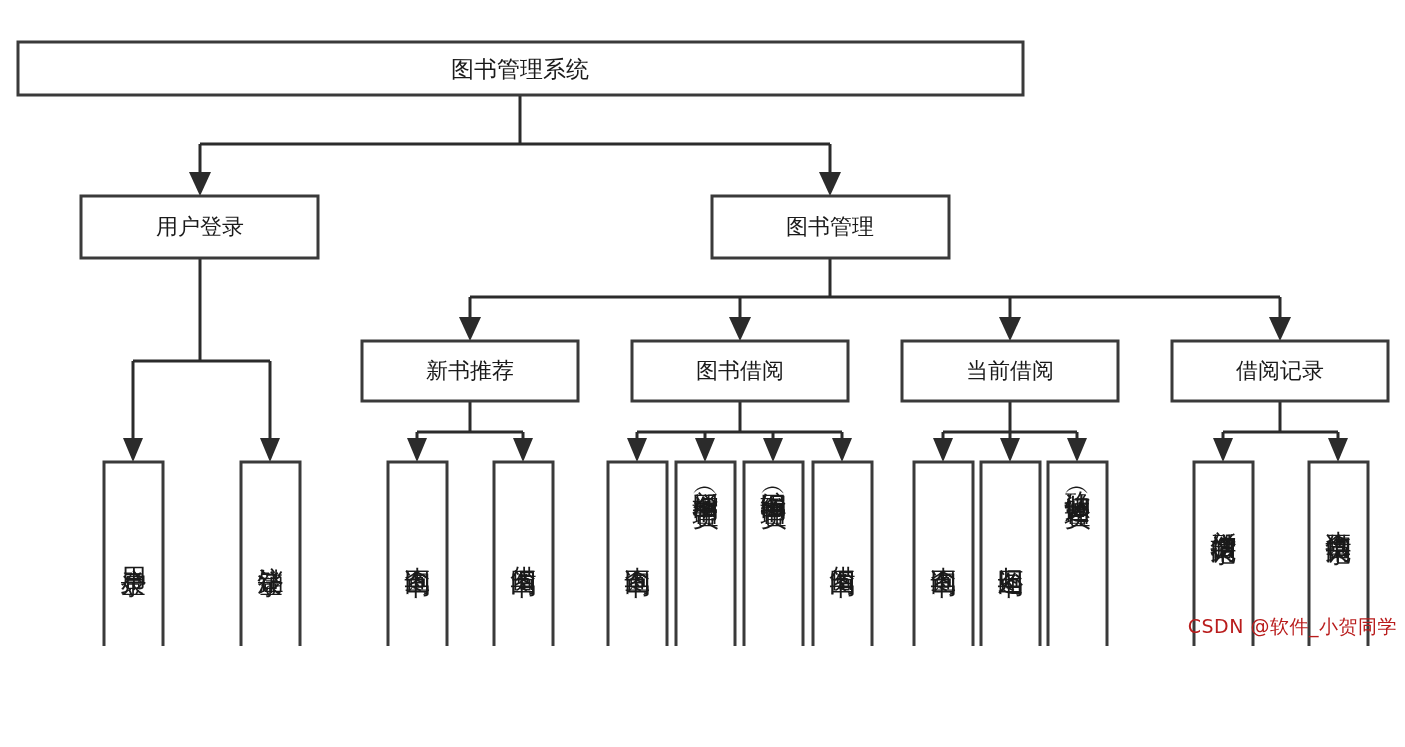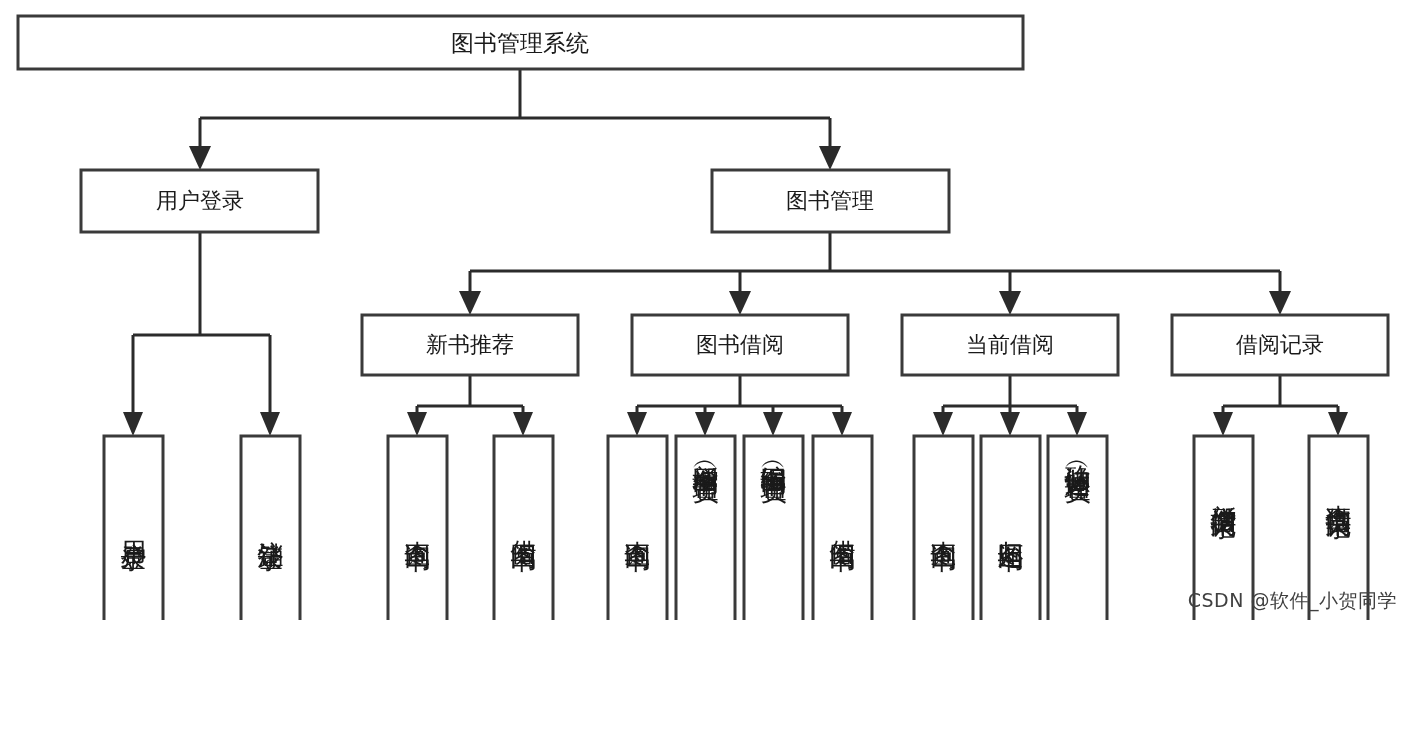--- a/index.html
+++ b/index.html
@@ -10,20 +10,21 @@
   }
   body {
     font-family: "DejaVu Sans", "Liberation Sans", sans-serif;
   }
   #diagram-root {
     position: relative;
     width: 1405px;
     height: 620px;
     background: #ffffff;
     overflow: hidden;
+    margin-top: 26px;
   }
   svg#flow-svg {
     position: absolute;
     left: 0;
     top: 0;
     width: 1405px;
     height: 747px;
     display: block;
   }
   .node-rect {
@@ -72,21 +73,21 @@
     color: #1a1a1a;
     white-space: nowrap;
     text-align: center;
   }
   .watermark {
     position: absolute;
     right: 8px;
     bottom: 6px;
     font-family: "DejaVu Sans", "Liberation Sans", sans-serif;
     font-size: 19px;
-    color: #404040;
+    color: #b91c1c;
     letter-spacing: 0.5px;
     user-select: none;
     white-space: nowrap;
   }
 </style>
 </head>
 <body>
 
 <div id="diagram-root">
 

